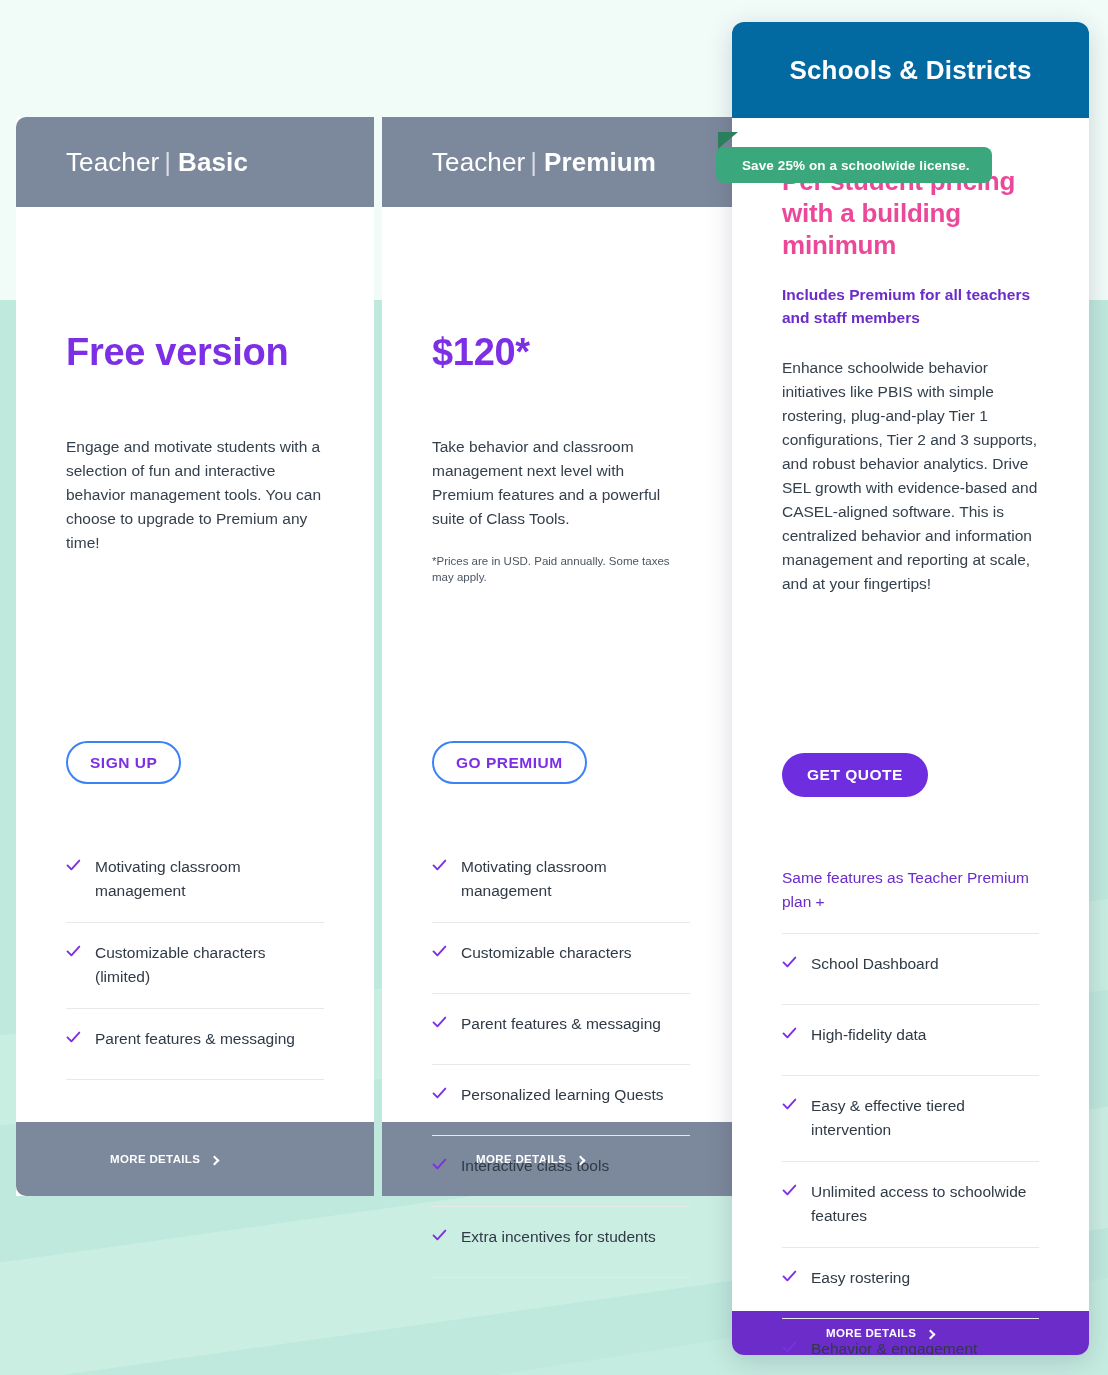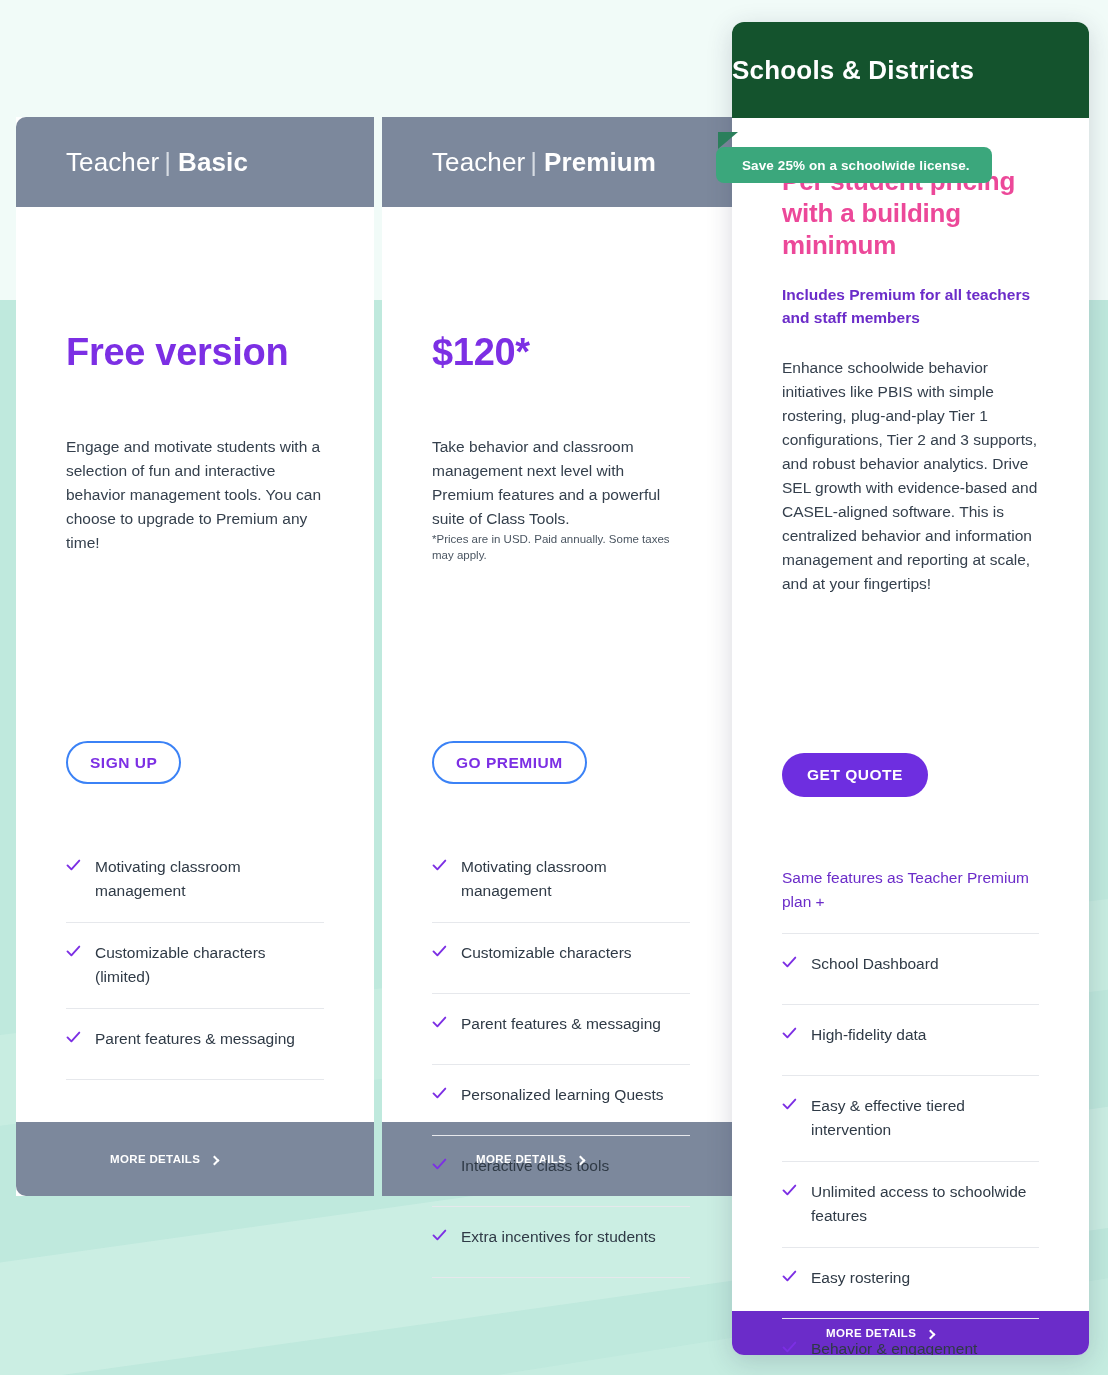--- a/index.html
+++ b/index.html
@@ -97,20 +97,21 @@
 
   .blurb {
     margin-top: 64px;
     font-size: 15.5px;
     line-height: 24px;
     color: #35404d;
     max-width: 262px;
   }
 
   .fineprint {
+    margin-top: 22px;
     font-size: 11.5px;
     line-height: 16px;
     color: #4a5561;
     max-width: 250px;
   }
 
   
   .btn-row { position: absolute; left: 50px; }
   #btn-row-basic   { top: 534px; }
   #btn-row-premium { top: 534px; }
@@ -206,23 +207,23 @@
     left: 732px; top: 22px;
     width: 357px; height: 1333px;
     border-radius: 12px;
     background: #ffffff;
     box-shadow: 0 6px 26px rgba(40,40,70,.18);
     display: flex; flex-direction: column;
     overflow: hidden;
     z-index: 5;
   }
   .schools-head {
-    background: #14532d;
+    background: #0369a1;
     height: 96px;
-    display: flex; align-items: center; justify-content: flex-start;
+    display: flex; align-items: center; justify-content: center;
   }
   .schools-head-title {
     color: #ffffff;
     font-size: 26px;
     font-weight: 700;
     letter-spacing: .2px;
   }
   .schools-body {
     flex: 1;
     padding: 0 50px;

